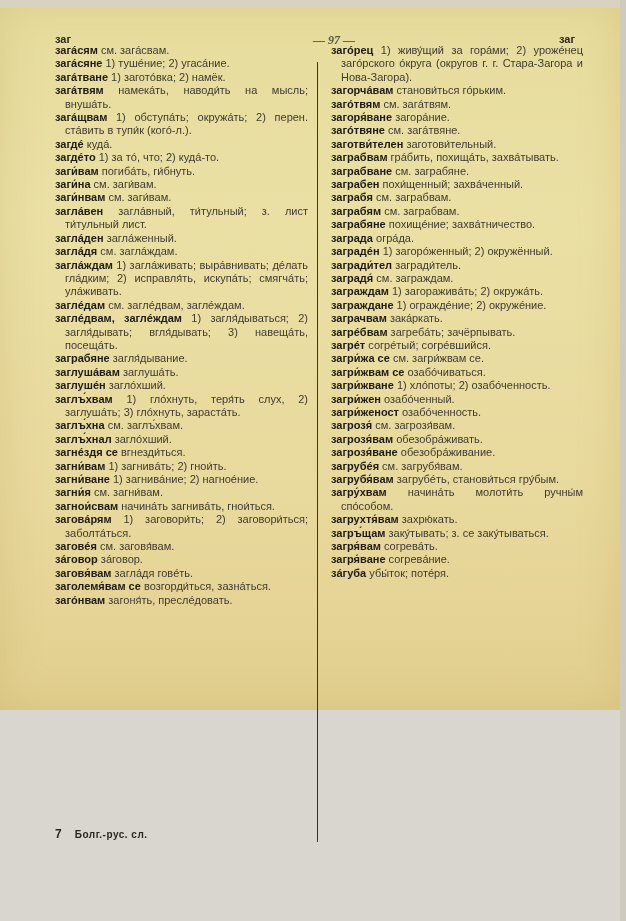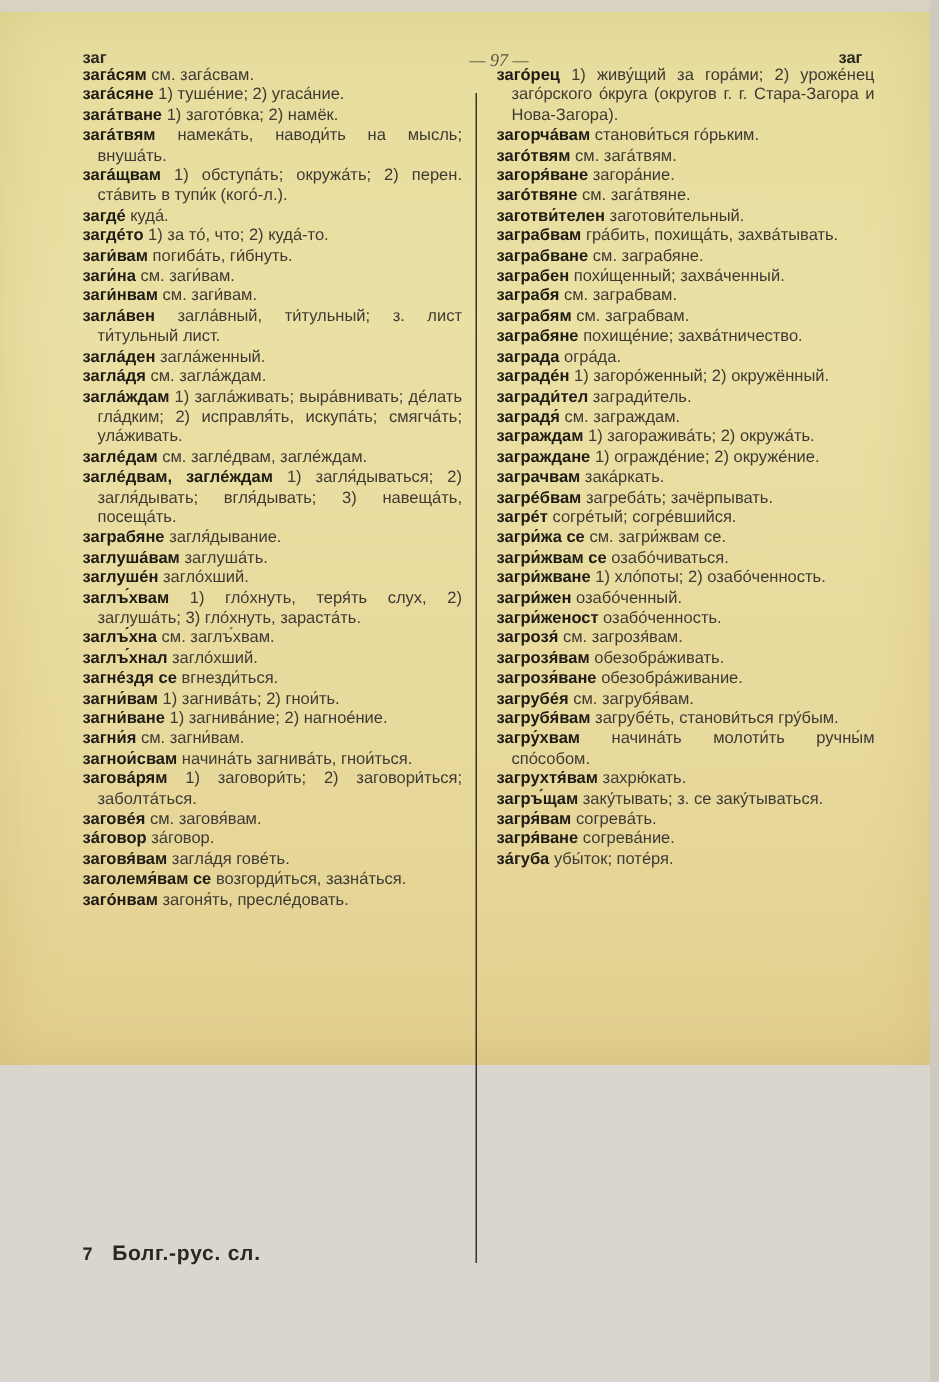--- a/index.html
+++ b/index.html
@@ -21,40 +21,40 @@
     }
     .rightband {
       position: absolute; right: 0; top: 0; width: 6px; height: 921px;
       background: #cfcac0;
     }
     .header {
       position: absolute; top: 33px; left: 55px; width: 520px; height: 18px;
       font-size: 11px; font-weight: bold;
     }
     .header .left { position: absolute; left: 0; top: 0; }
-    .header .center { position: absolute; left: 258px; top: 0; font-weight: normal; font-style: italic; color: #5a5448; font-family: "Liberation Serif", serif; font-size: 12px; }
+    .header .center { position: absolute; left: 258px; top: 0; font-weight: bold; font-style: italic; color: #5a5448; font-family: "Liberation Serif", serif; font-size: 12px; }
     .header .right { position: absolute; right: 0; top: 0; }
     .col {
       position: absolute; top: 44px;
       font-size: 11px; line-height: 13.4px;
     }
     .col.left { left: 55px; width: 253px; }
     .col.right { left: 331px; width: 252px; }
     .divider {
       position: absolute; left: 317px; top: 62px; width: 1px; height: 780px;
       background: #3a342a;
     }
     .entry { text-indent: -10px; padding-left: 10px; margin: 0; text-align: justify; }
     .hw { font-weight: bold; color: #1e1a14; }
     .def { color: #3e3a33; }
     .footer {
       position: absolute; left: 55px; top: 827px; font-size: 11px;
     }
     .footer .num { font-weight: bold; font-size: 12px; margin-right: 10px; }
-    .footer .sig { font-weight: bold; font-size: 14px; letter-spacing: 0.5px; margin-top: 48px; }
+    .footer .sig { font-weight: bold; font-size: 10px; letter-spacing: 0.5px; margin-top: 48px; }
   </style>
 </head>
 <body>
 
 <div class="page">
   <div class="topband"></div>
 
   <div class="header">
     <span class="left">заг</span>
     <span class="center">— 97 —</span>

